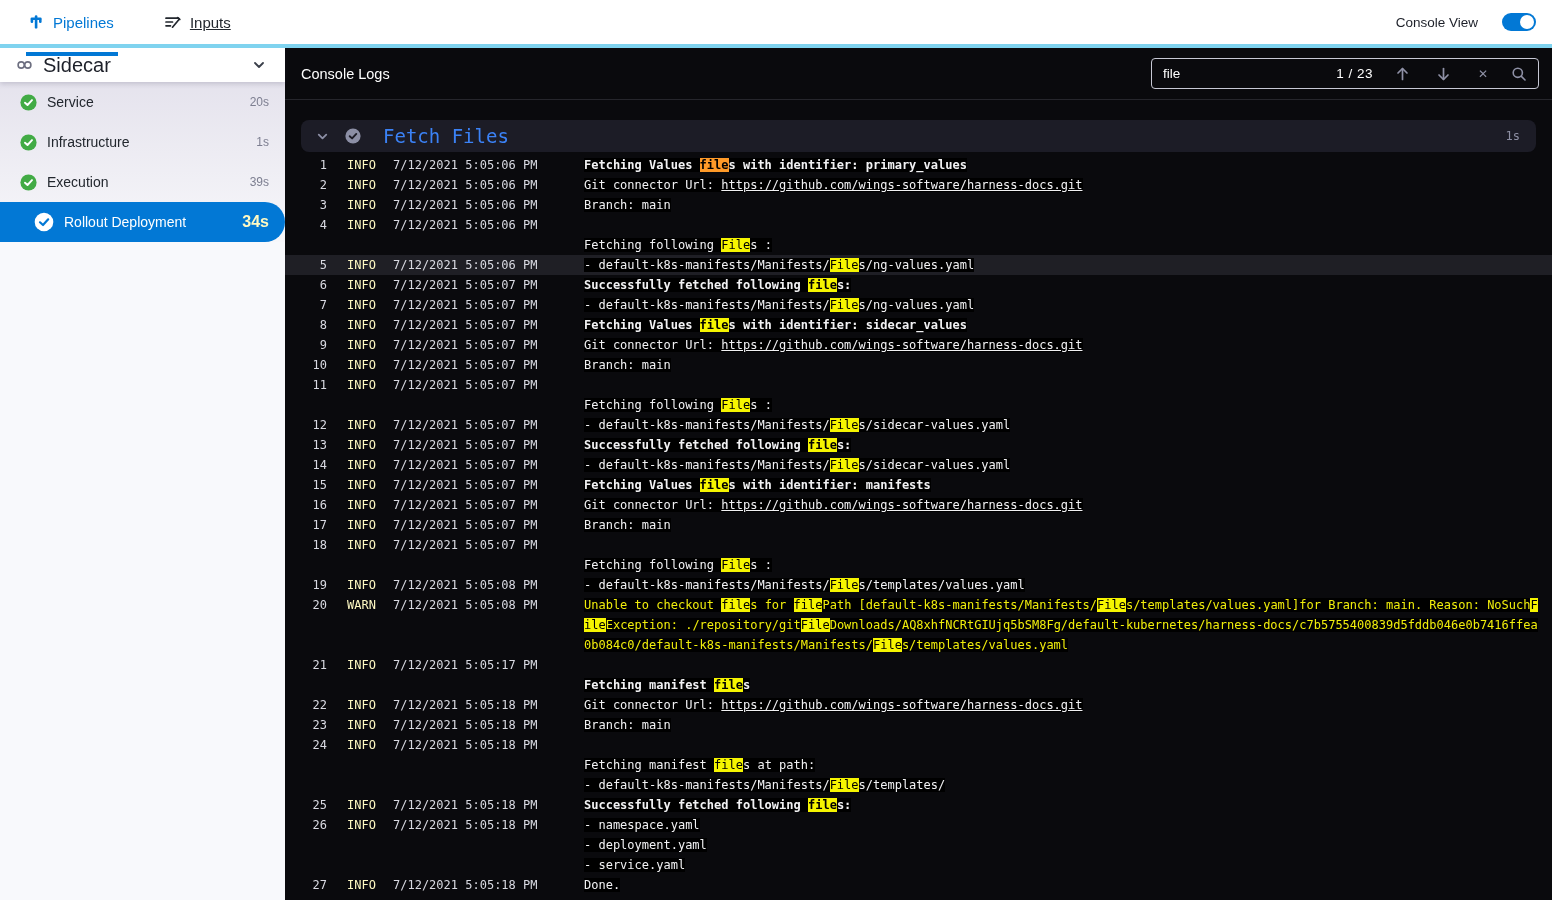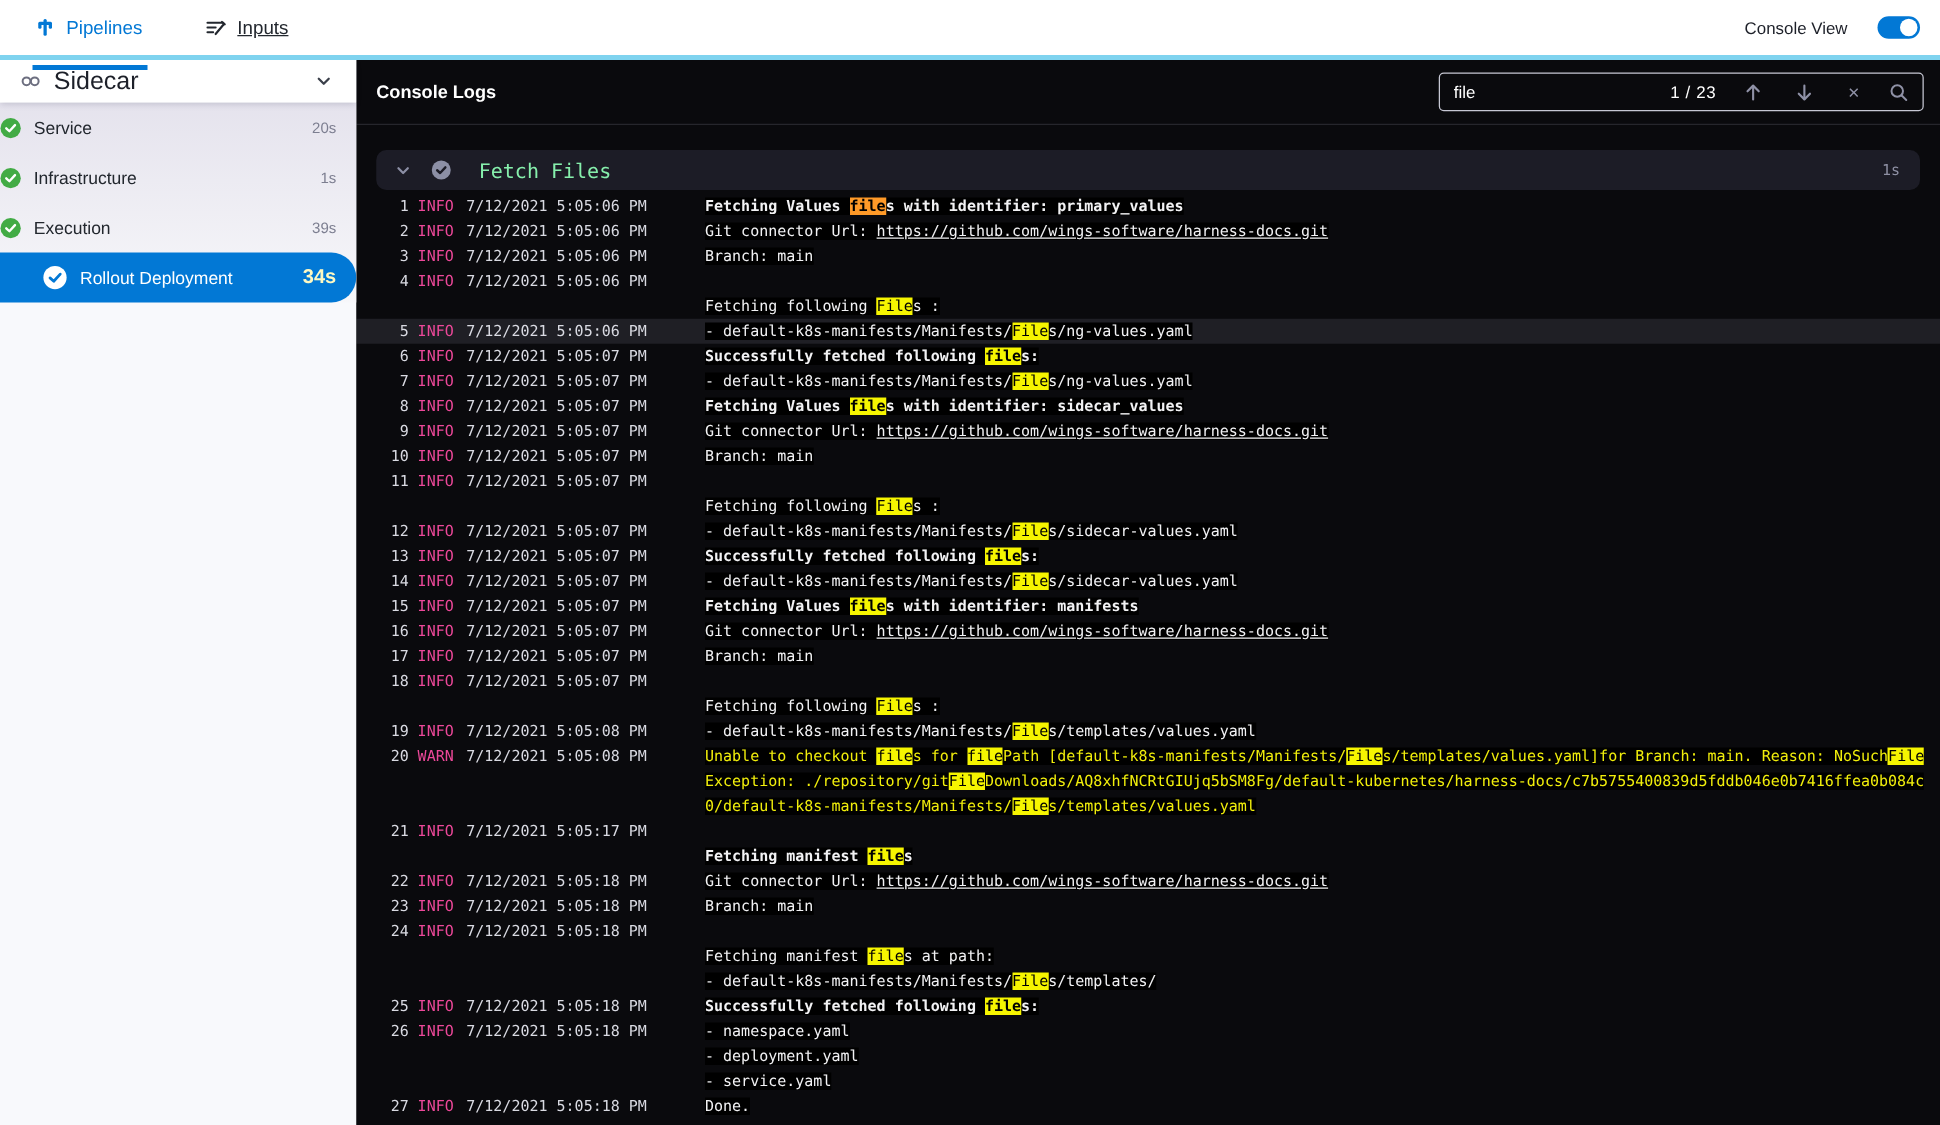--- a/index.html
+++ b/index.html
@@ -17,46 +17,46 @@
   .toggle-wrap { margin-left:auto; margin-right:16px; display:flex; align-items:center; gap:24px; font-size:13.5px; color:#1d2029; }
   .toggle { width:34px; height:18px; border-radius:9px; background:#0278d5; position:relative; cursor:pointer; }
   .toggle .knob { position:absolute; top:2px; right:2px; width:14px; height:14px; border-radius:50%; background:#fff; }
 
   
   .sidebar { position:absolute; top:48px; left:0; width:285px; height:852px; background:#f8f9fc; z-index:4; }
   .sidebar-header { height:34px; background:#ffffff; display:flex; align-items:center; padding:0 18px 0 16px; box-shadow:0 2px 5px rgba(40,40,70,.18); position:relative; z-index:3; }
   .sidebar-header .sh-label { margin-left:10px; font-size:20px; color:#1d2029; }
   .sidebar-header .sh-chev { margin-left:auto; }
   .sidebar-items { background:linear-gradient(#e5e3ed, #f7f7fa); }
-  .side-item { height:40px; display:flex; align-items:center; cursor:pointer; }
+  .side-item { height:40px; display:flex; align-items:center; padding-left:20px; cursor:pointer; }
   .side-item .lbl { margin-left:10px; font-size:14px; color:#22272e; }
   .side-item .dur { margin-left:auto; margin-right:16px; font-size:12px; color:#7c7e90; }
   .side-item.selected { background:#0278d5; border-radius:0 20px 20px 0; padding-left:34px; }
   .side-item.selected .lbl { color:#fff; }
   .side-item.selected .dur { color:#fef9c3; font-weight:bold; font-size:16px; }
 
   
   .main { position:absolute; top:48px; left:285px; width:1267px; height:852px; background:#0a0a0d; overflow:hidden; }
   .console-header { height:52px; display:flex; align-items:center; padding:0 13px 0 16px; border-bottom:1px solid #26262c; }
-  .console-title { font-size:14.5px; font-weight:bold; color:#ffffff; }
+  .console-title { font-size:14.5px; font-weight:normal; color:#ffffff; }
   .searchbox { margin-left:auto; width:388px; height:31px; border:1px solid #c7c8d4; border-radius:4px; display:flex; align-items:center; padding:0 11px; background:transparent; }
   .search-value { font-size:13.5px; color:#ffffff; }
   .search-counter { margin-left:auto; font-size:13.5px; color:#ffffff; letter-spacing:.5px; }
   .sicon { color:#8f91a6; display:flex; align-items:center; justify-content:center; cursor:pointer; }
   .sicon.up { margin-left:22px; } .sicon.down { margin-left:26px; } .sicon.close { margin-left:27px; font-size:12px; } .sicon.mag { margin-left:23px; }
 
   .section-bar { margin:20px 16px 0 16px; height:32px; background:#1c1c26; border-radius:8px; display:flex; align-items:center; padding:0 16px 0 14px; }
-  .section-title { margin-left:22px; font-family:"DejaVu Sans Mono", monospace; font-size:16px; color:#86efac; }
+  .section-title { margin-left:22px; font-family:"DejaVu Sans Mono", monospace; font-size:19px; color:#3b82f6; }
   .section-dur { margin-left:auto; font-size:12px; color:#8d8fa3; font-family:"DejaVu Sans Mono", monospace; }
 
   .log-list { margin-top:3px; font-family:"DejaVu Sans Mono", monospace; font-size:12px; }
   .log-row { display:flex; min-height:20px; line-height:20px; padding-left:16px; padding-right:12px; }
   .log-row.current { background:#1f1f25; }
   .col-num { flex:none; width:26px; text-align:right; color:#d9dae2; }
-  .col-level { flex:none; width:36px; color:#ec4899;text-align:right; }
+  .col-level { flex:none; width:36px; margin-left:20px; color:#fef9c3; }
   .col-ts { flex:none; width:146px; margin-left:10px; color:#d9dae2; }
   .col-msg { flex:1; margin-left:45px; word-break:break-all; color:#f2f2f4; }
   .msg-bg { background:#000000; -webkit-box-decoration-break:clone; box-decoration-break:clone; }
   .seg.b { font-weight:bold; }
   .seg.u { text-decoration:underline; cursor:pointer; }
   .seg.warn { color:#f1ee0b; font-weight:normal; }
   .seg.hl-y { background:#f6f500; color:#000 !important; }
   .seg.hl-o { background:#ff9a28; color:#000 !important; }
 
   svg { display:block; }

